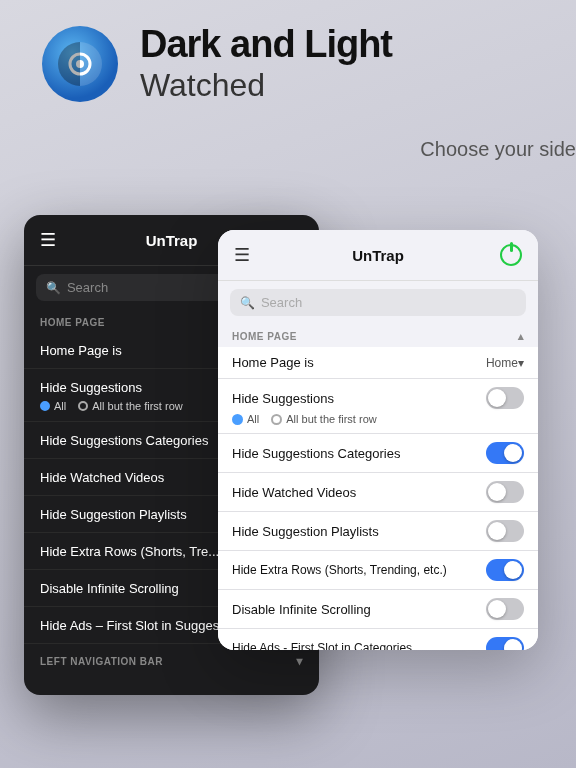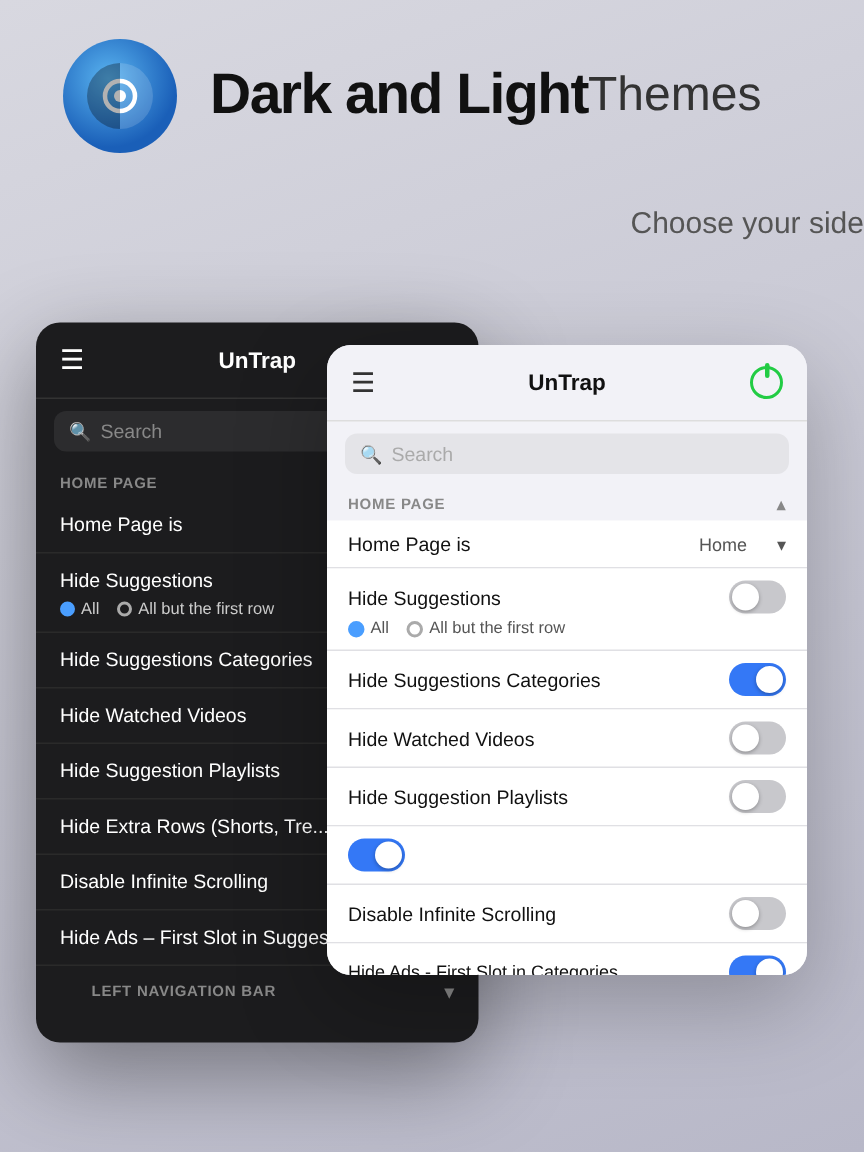--- a/index.html
+++ b/index.html
@@ -26,21 +26,21 @@
       top: 24px;
       left: 0; right: 0;
       display: flex;
       align-items: center;
       padding: 0 40px;
       gap: 20px;
     }
 
     .header-text {
       display: flex;
-      flex-direction: row;
+      flex-direction: column;
     }
 
     .header-title {
       font-size: 38px;
       font-weight: 900;
       color: #111;
       line-height: 1.1;
       letter-spacing: -1px;
     }
 
@@ -303,21 +303,21 @@
     }
 
     .toggle.off::after { left: 2px; }
     .toggle.on::after { left: 18px; }
 
     .home-dropdown {
       font-size: 12px;
       color: #555;
       display: flex;
       align-items: center;
-      gap: 20px;
+      gap: 0;
     }
 
     
     .logo-circle {
       width: 80px;
       height: 80px;
     }
   </style>
 </head>
 <body>
@@ -336,21 +336,21 @@
     <circle cx="40" cy="40" r="38" fill="url(#logoGrad)"></circle>
 
     <path d="M40 18 A22 22 0 0 1 40 62 Z" fill="rgba(255,255,255,0.15)"></path>
     <circle cx="40" cy="40" r="10" fill="none" stroke="white" stroke-width="3"></circle>
     <circle cx="40" cy="40" r="4" fill="white"></circle>
     <path d="M40 18 A22 22 0 0 0 40 62 Z" fill="rgba(0,0,0,0.3)"></path>
   </svg>
 
   <div class="header-text">
     <span class="header-title">Dark and Light</span>
-    <span class="header-subtitle-small">Themes</span>
+    <span class="header-subtitle-small">Watched</span>
   </div>
 </div>
 
 <div class="header-tagline">Choose your side</div>
 
 <div class="dark-panel">
   <div class="dark-panel-header">
     <span class="hamburger-dark">☰</span>
     <span class="panel-title-dark">UnTrap</span>
   </div>
@@ -392,21 +392,21 @@
   <div class="dark-row">
     <span class="dark-row-title">Hide Extra Rows (Shorts, Tre...</span>
   </div>
   <div class="dark-row">
     <span class="dark-row-title">Disable Infinite Scrolling</span>
   </div>
   <div class="dark-row">
     <span class="dark-row-title">Hide Ads – First Slot in Suggestions</span>
   </div>
 
-  <div class="dark-section-header" style="display:flex;justify-content:space-between;align-items:center;padding:10px 16px;margin-left:21px;">
+  <div class="dark-section-header" style="display:flex;justify-content:space-between;align-items:center;padding:10px 16px;">
     <span>LEFT NAVIGATION BAR</span>
     <span style="color:#888;font-size:12px;">▾</span>
   </div>
 </div>
 
 <div class="light-panel">
   <div class="light-panel-header">
     <span class="hamburger-light">☰</span>
     <span class="panel-title-light">UnTrap</span>
     <div class="power-icon"></div>
@@ -456,20 +456,21 @@
     <span class="light-row-left">Hide Watched Videos</span>
     <div class="toggle off"></div>
   </div>
 
   <div class="light-row">
     <span class="light-row-left">Hide Suggestion Playlists</span>
     <div class="toggle off"></div>
   </div>
 
   <div class="light-row">
+    <span class="light-row-left" style="font-size:12px;">Hide Extra Rows (Shorts, Trending, etc.)</span>
     <div class="toggle on"></div>
   </div>
 
   <div class="light-row">
     <span class="light-row-left">Disable Infinite Scrolling</span>
     <div class="toggle off"></div>
   </div>
 
   <div class="light-row">
     <span class="light-row-left" style="font-size:12px;">Hide Ads - First Slot in Categories</span>

